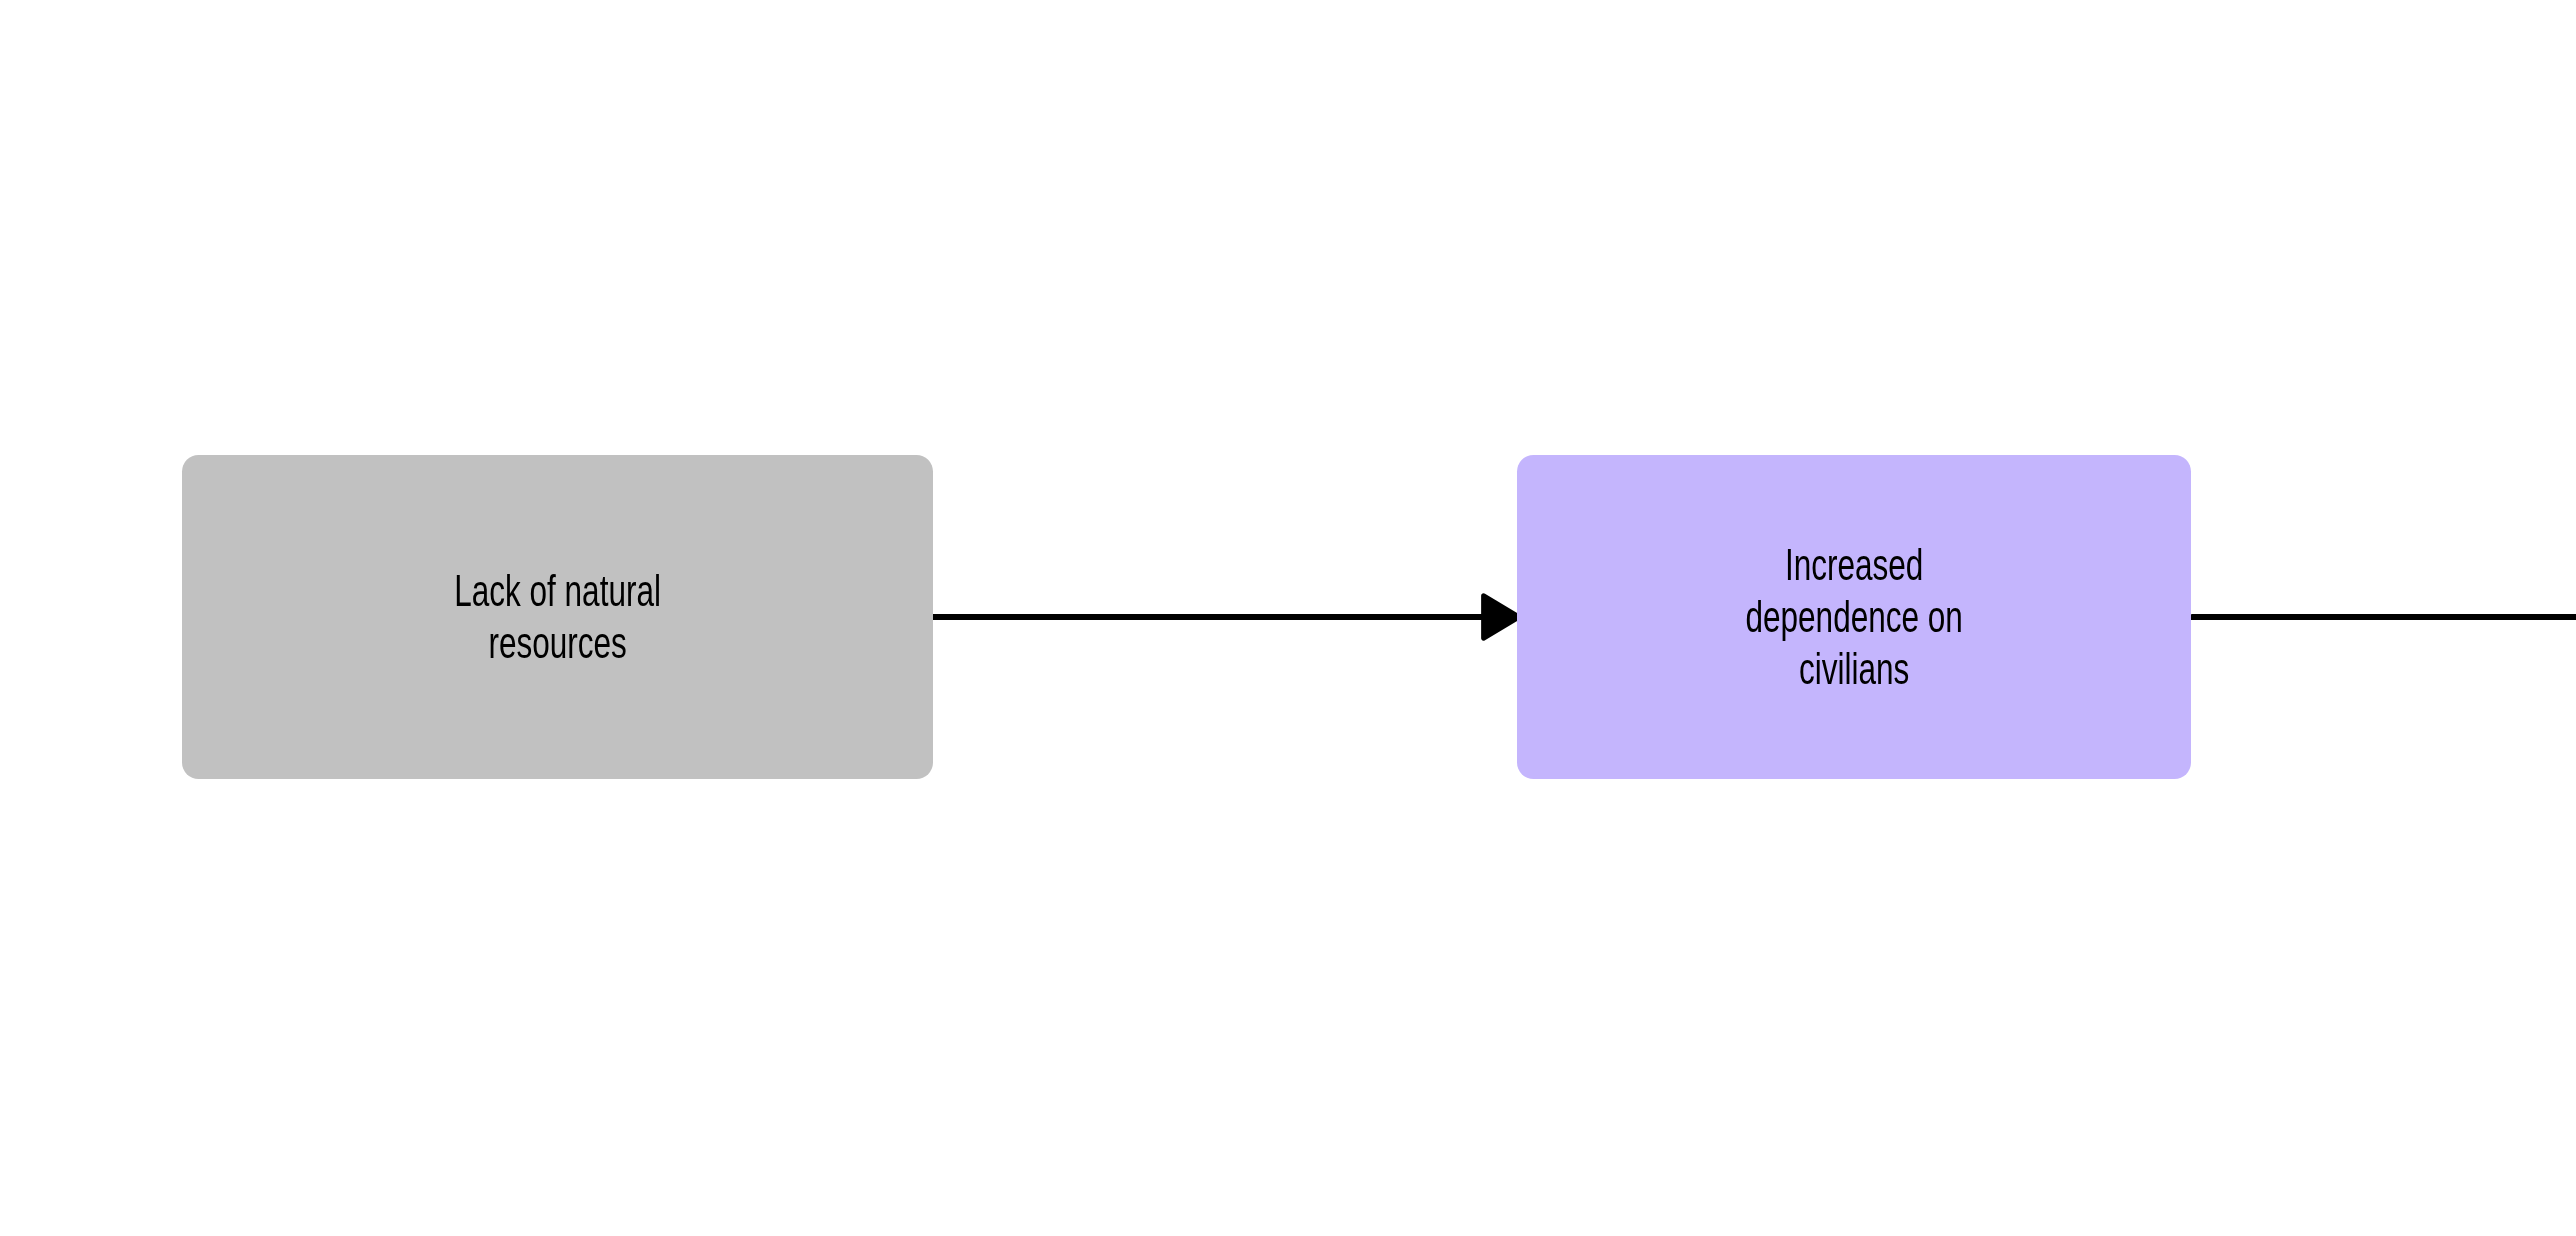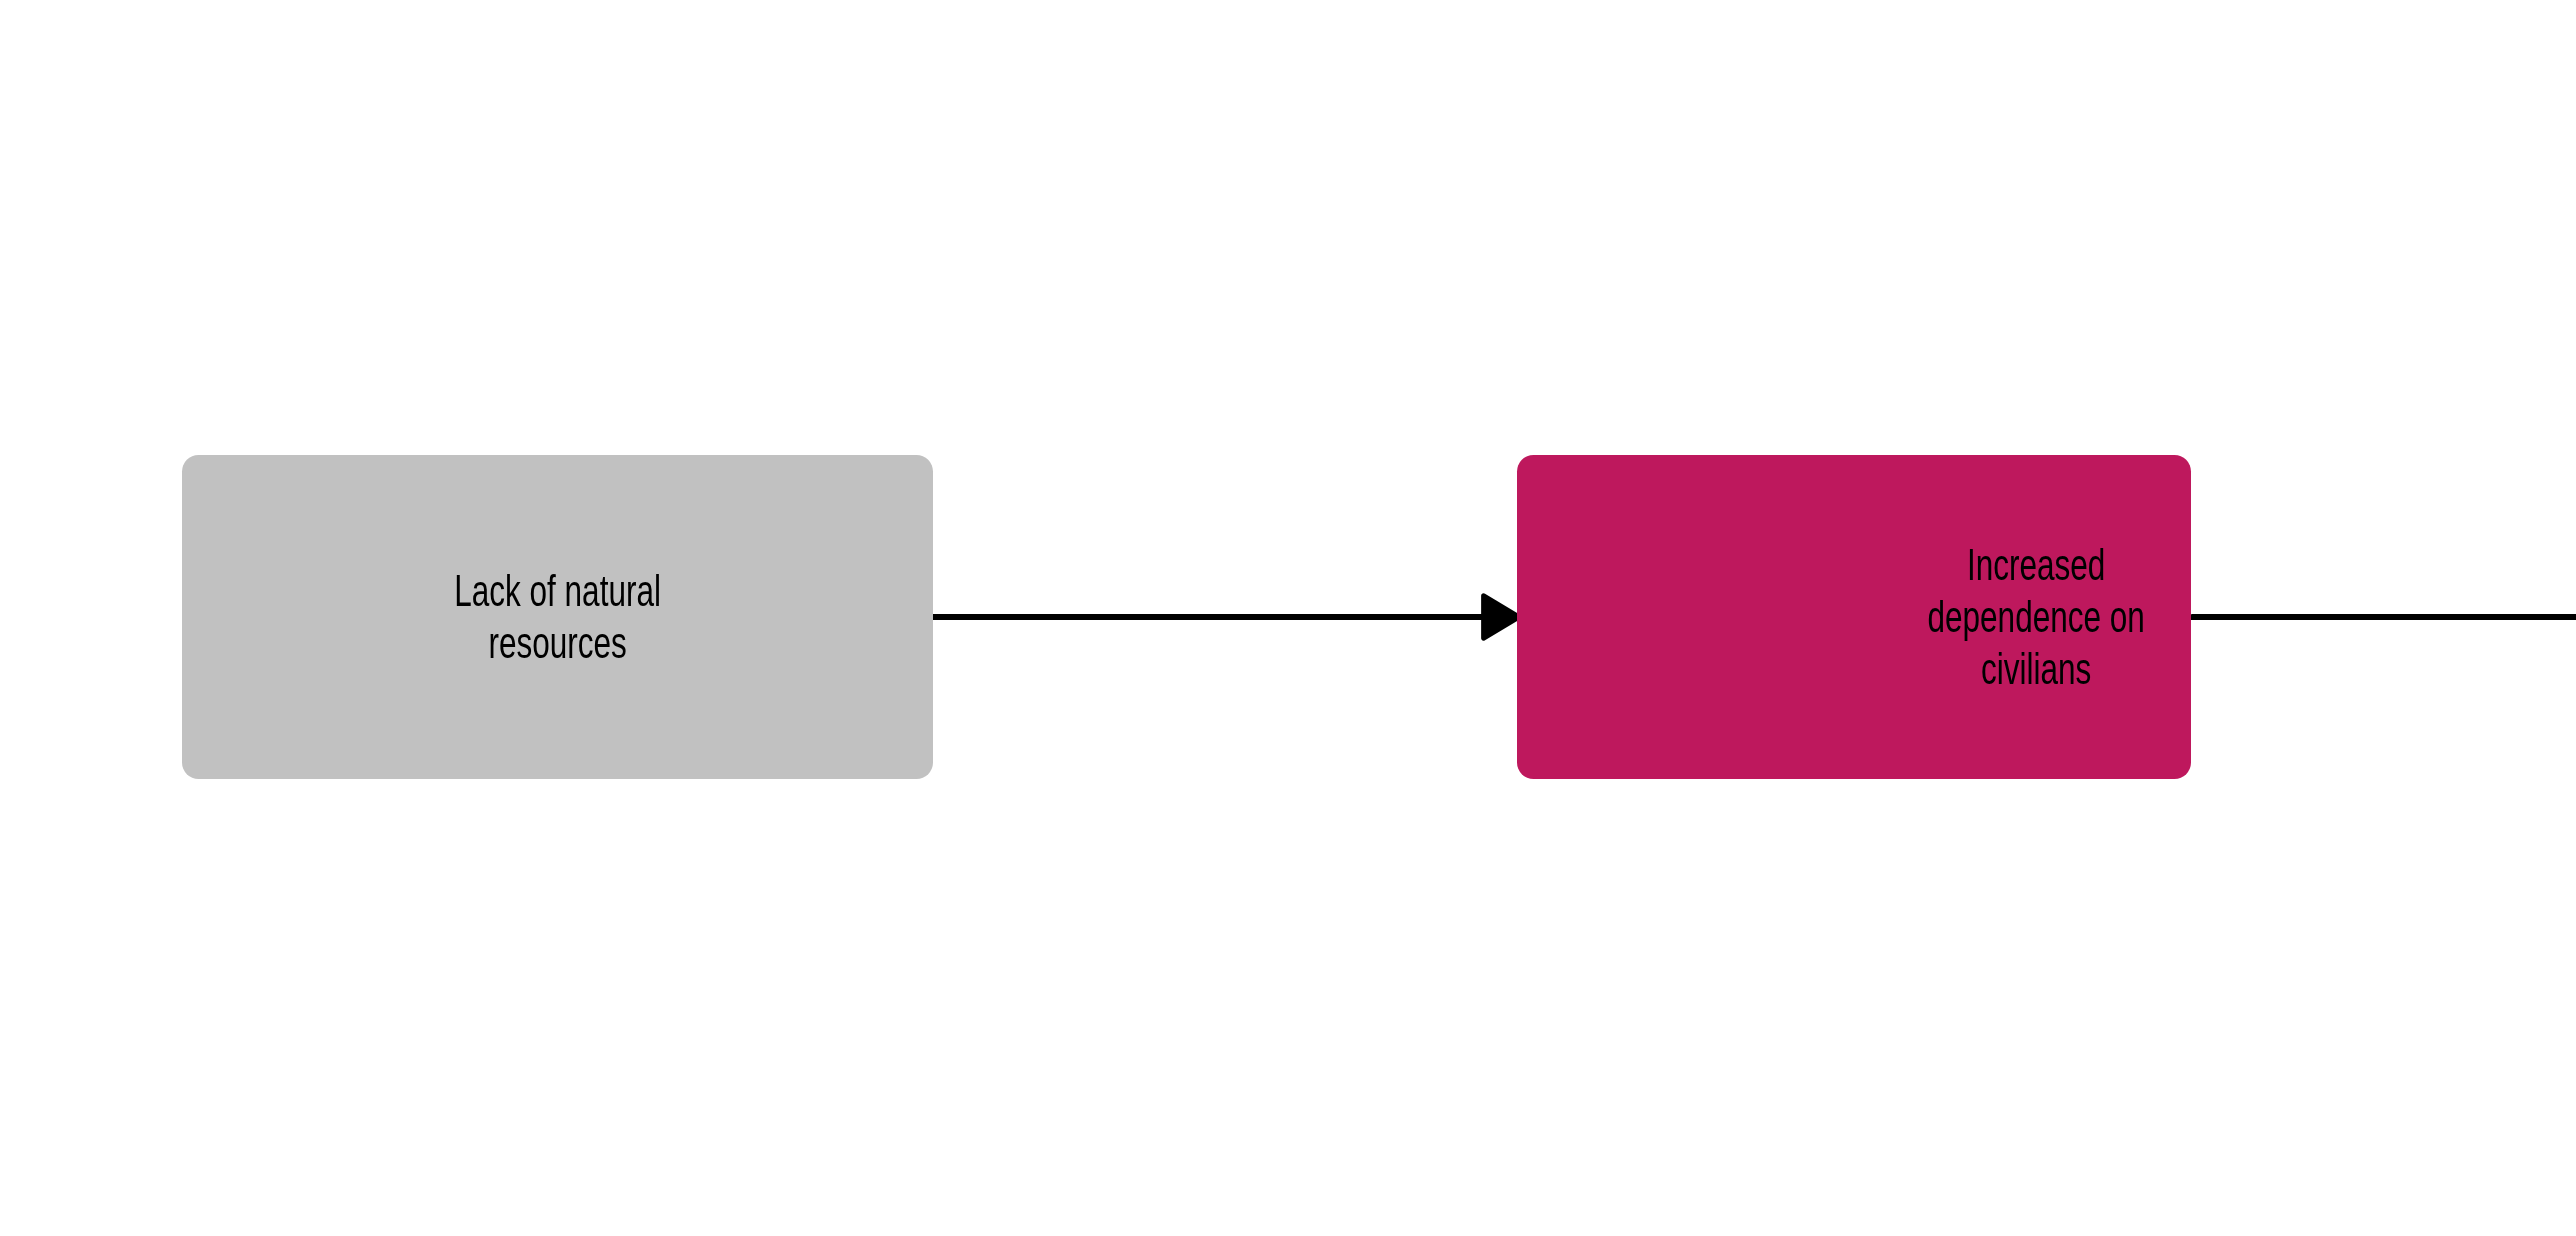--- a/index.html
+++ b/index.html
@@ -66,20 +66,20 @@
       <line class="edge-line" x1="4256" y1="1198" x2="5500" y2="1198" style="stroke: rgb(0, 0, 0);"></line>
       <polygon class="edge-head" points="5498,1157 5566,1198 5498,1239" style="fill: rgb(0, 0, 0); stroke: rgb(0, 0, 0);"></polygon>
     </g>
   </svg>
 
   <div class="node node-1" style="background-color: rgb(193, 193, 193);">
     <div class="node-label" style="color: rgb(0, 0, 0);">Lack of natural
 resources</div>
   </div>
 
-  <div class="node node-2" style="background-color: #be185d; justify-content: flex-end;">
+  <div class="node node-2" style="background-color: #c4b5fd;">
     <div class="node-label" style="color: rgb(0, 0, 0);">Increased
 dependence on
 civilians</div>
   </div>
 
 </div>
 
 
 </body></html>

